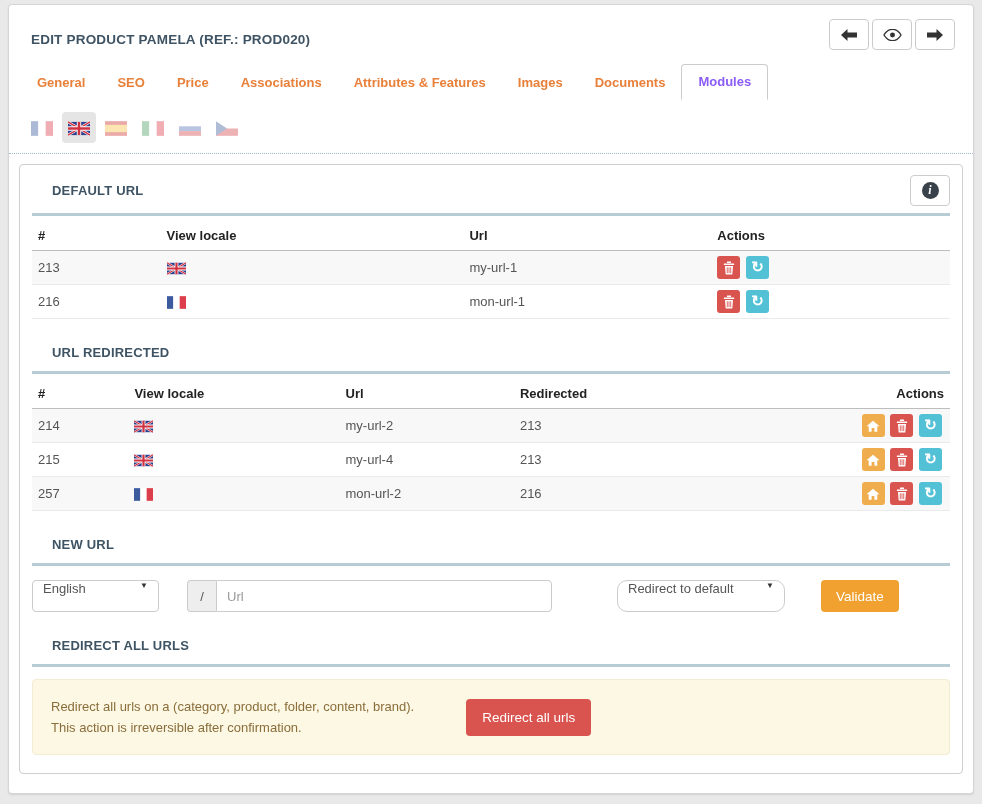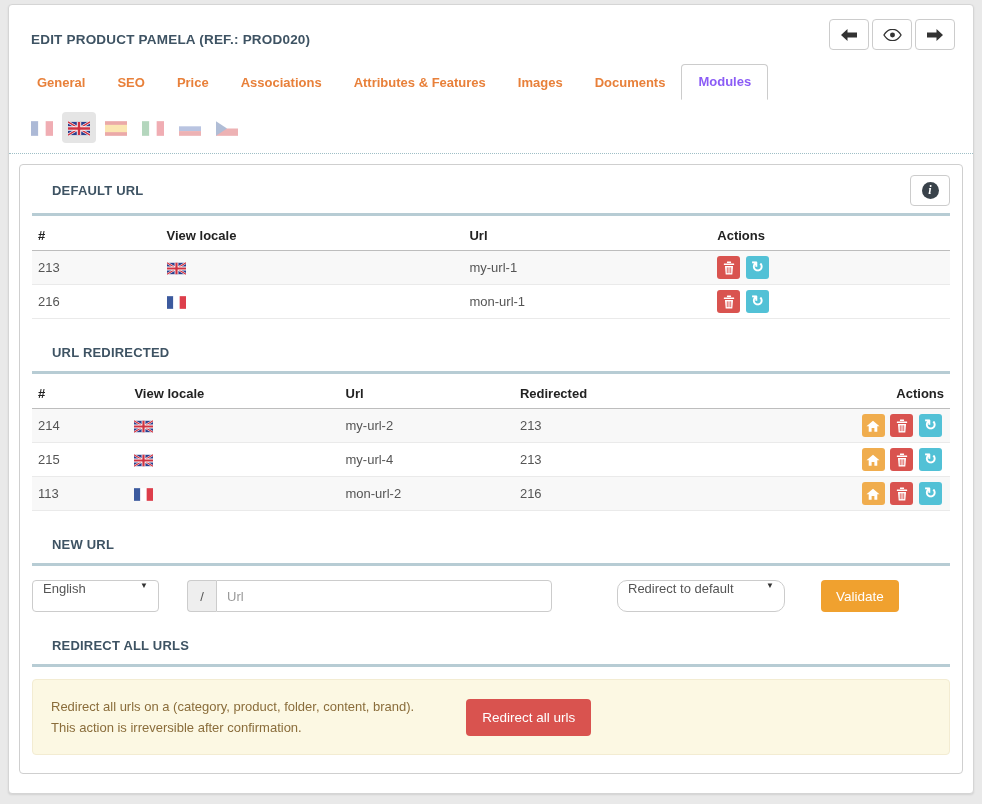--- a/index.html
+++ b/index.html
@@ -327,21 +327,21 @@
                     <line x1="9" y1="7.2" x2="9" y2="14"></line>
                   </g>
                 </svg>
               </button>
             <button class="abtn teal">
                 <span class="refresh-glyph">↻</span>
               </button>
           </td>
         </tr>
         <tr>
-          <td>113</td>
+          <td>257</td>
           <td><svg class="flag-sm" viewBox="0 0 60 40">
                 <rect width="20" height="40" fill="#3c5a9e"></rect>
                 <rect x="20" width="20" height="40" fill="#fff"></rect>
                 <rect x="40" width="20" height="40" fill="#dd3e4b"></rect>
               </svg></td>
           <td>mon-url-2</td>
           <td>216</td>
           <td class="c-act">
             <button class="abtn warn">
                 <svg width="14" height="12" viewBox="0 0 16 14" fill="#fff">

